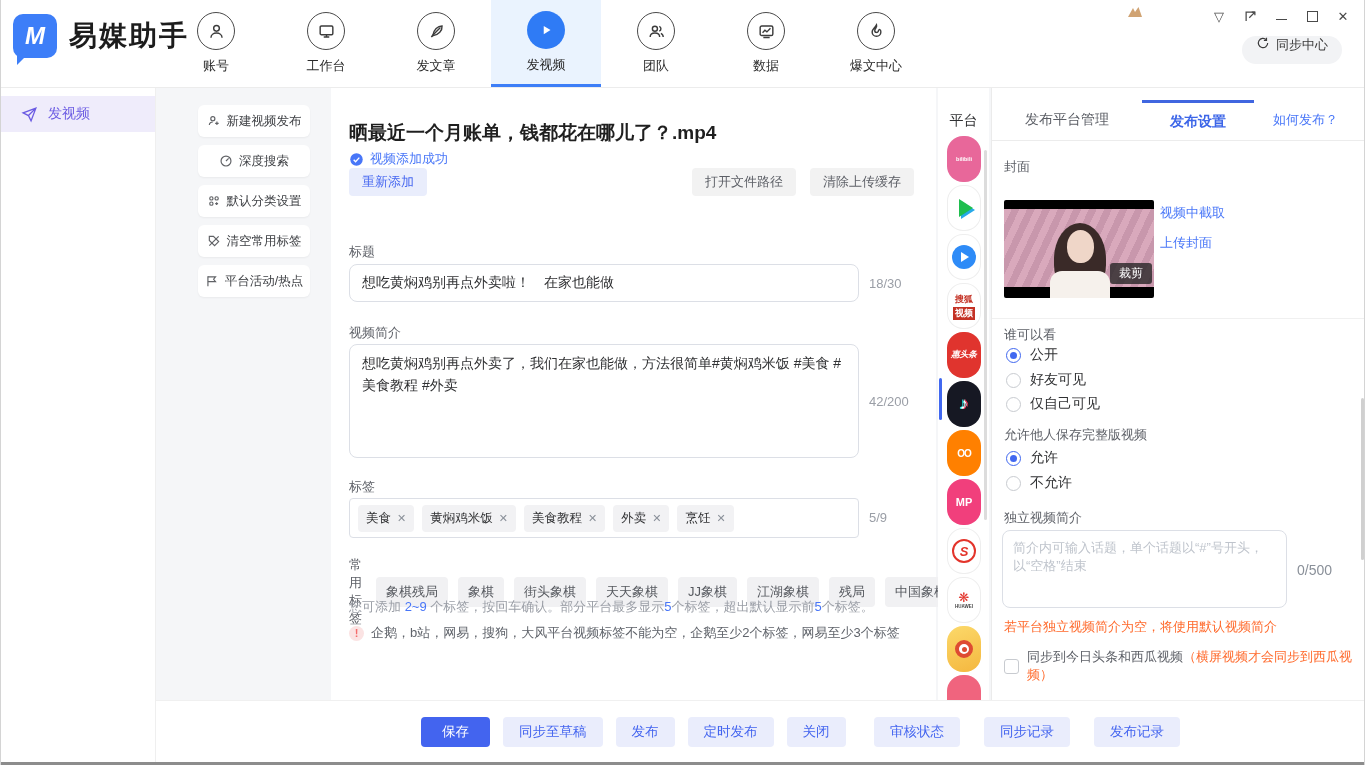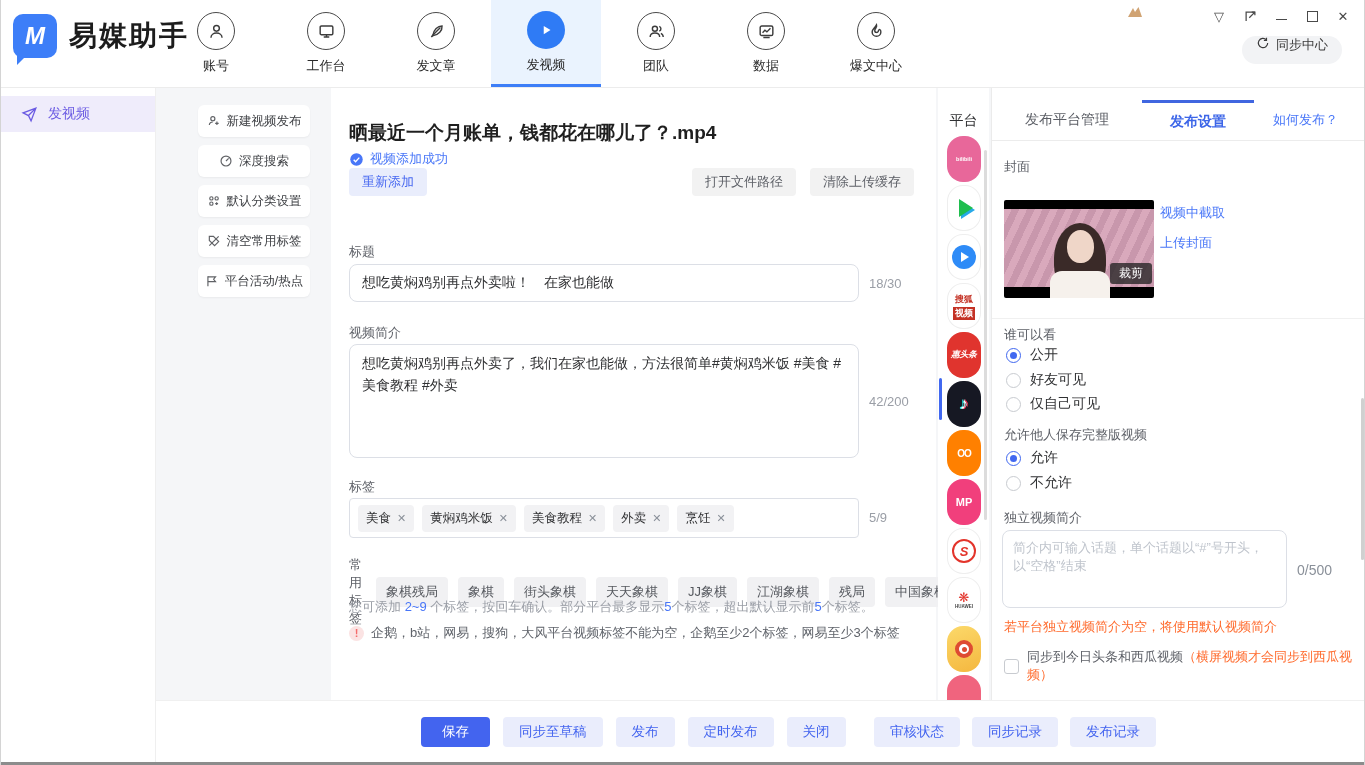--- a/index.html
+++ b/index.html
@@ -128,21 +128,21 @@
   .checkrow{position:absolute;left:12px;top:560px;display:flex;align-items:center;gap:8px;font-size:13px;color:#5c5f66;}
   .checkbox{width:15px;height:15px;border:1px solid #C8CBD0;border-radius:3px;background:#fff;flex:0 0 auto;cursor:pointer;}
   .checkrow .o{color:#FF6A2C;}
   .rp-scroll{position:absolute;right:2px;top:310px;width:3px;height:162px;background:#D0D0D0;border-radius:2px;}
 
   
   .footer{position:absolute;left:0;right:0;top:612px;height:62px;background:#fff;border-top:1px solid #F0F0F0;z-index:25;}
   .fbtn{height:30px;padding:0 16px;border-radius:4px;font-size:13.5px;display:flex;align-items:center;justify-content:center;background:#EAEDFC;color:#4364EF;cursor:pointer;white-space:nowrap;border:none;}
   .fbtn.primary{background:#4364EF;color:#fff;padding:0 21px;}
   .fg1{position:absolute;left:265px;top:16px;display:flex;gap:13px;}
-  .fg2{position:absolute;left:718px;top:16px;display:flex;gap:12px;}
+  .fg2{position:absolute;left:718px;top:16px;display:flex;gap:24px;}
 
   svg{display:block;}
 </style>
 </head>
 <body>
 
 <div class="window">
 
   <div class="topbar">
     <div class="logo-wrap">

